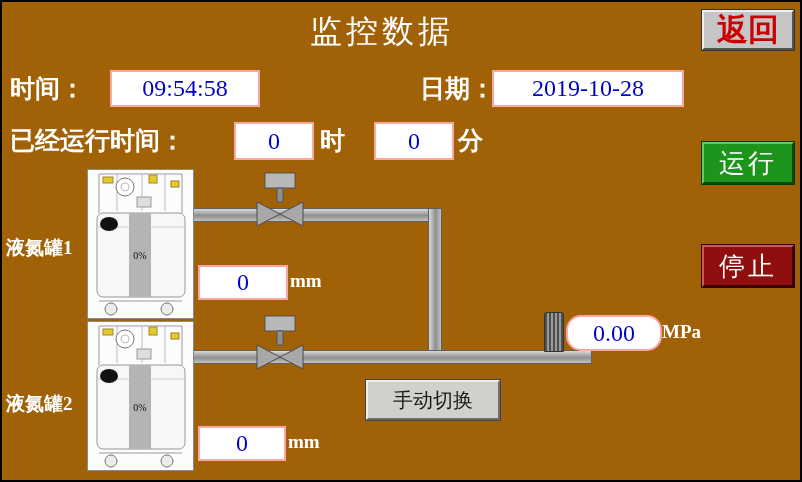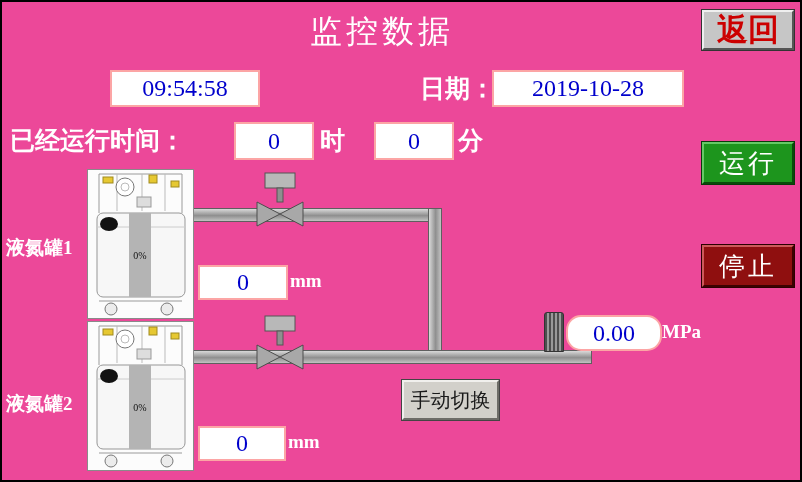--- a/index.html
+++ b/index.html
@@ -1,18 +1,18 @@
 <!DOCTYPE html>
 <html><head>
 <meta charset="utf-8">
 <style>
   html,body { margin:0; padding:0; background:#222; }
   .screen {
     position:relative; width:802px; height:482px;
-    background:#ec4899; border:2px solid #000; box-sizing:border-box;
+    background:#a16207; border:2px solid #000; box-sizing:border-box;
     font-family:"Liberation Serif","DejaVu Serif",serif; overflow:hidden;
   }
   .abs { position:absolute; }
   .title {
     left:0; top:8px; width:760px; text-align:center;
     color:#ffffff; font-size:32px; letter-spacing:4px;
   }
   .wlabel { color:#ffffff; font-weight:bold; font-size:25px; white-space:nowrap; }
   .wlabel-sm { color:#ffffff; font-weight:bold; font-size:19px; white-space:nowrap; }
   .vbox {
@@ -68,20 +68,21 @@
 </style>
 </head>
 <body>
 
 <div class="screen">
 
   <div class="abs title">监控数据</div>
 
   <div class="abs btn btn-back" style="left:700px; top:8px; width:92px; height:40px;">返回</div>
 
+  <div class="abs wlabel" style="left:8px; top:70px;">时间：</div>
   <div class="abs vbox" style="left:108px; top:68px; width:146px; height:33px;">09:54:58</div>
 
   <div class="abs wlabel" style="left:418px; top:70px;">日期：</div>
   <div class="abs vbox" style="left:490px; top:68px; width:188px; height:33px;">2019-10-28</div>
 
   <div class="abs wlabel" style="left:8px; top:122px;">已经运行时间：</div>
   <div class="abs vbox" style="left:232px; top:120px; width:76px; height:34px;">0</div>
   <div class="abs wlabel" style="left:318px; top:122px;">时</div>
   <div class="abs vbox" style="left:372px; top:120px; width:76px; height:34px;">0</div>
   <div class="abs wlabel" style="left:456px; top:122px;">分</div>
@@ -158,15 +159,15 @@
     <circle cx="24" cy="140" r="6" fill="#ececec" stroke="#777"></circle>
     <circle cx="80" cy="140" r="6" fill="#ececec" stroke="#777"></circle>
   </svg>
   <div class="abs vbox" style="left:196px; top:424px; width:84px; height:31px;">0</div>
   <div class="abs wlabel-sm" style="left:286px; top:429px;">mm</div>
 
   <div class="abs sensor" style="left:542px; top:310px;"></div>
   <div class="abs vbox" style="left:564px; top:313px; width:92px; height:32px;border-radius:15px;">0.00</div>
   <div class="abs wlabel-sm" style="left:660px; top:319px;">MPa</div>
 
-  <div class="abs btn btn-manual" style="left:364px; top:378px; width:97px; height:40px;margin-left:36px;">手动切换</div>
+  <div class="abs btn btn-manual" style="left:364px; top:378px; width:134px; height:40px;">手动切换</div>
 
 </div>
 
 </body></html>

